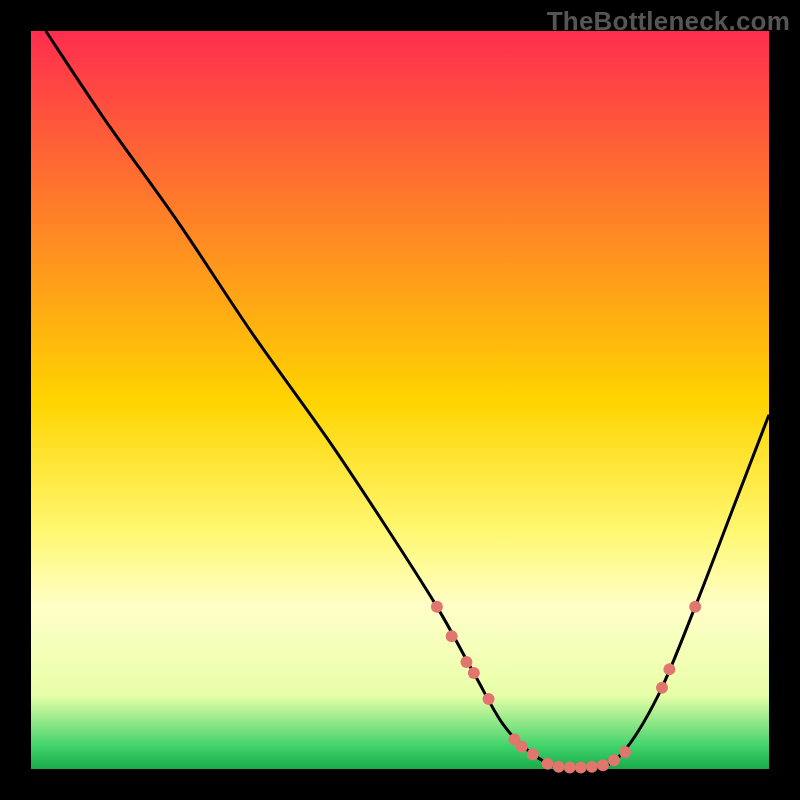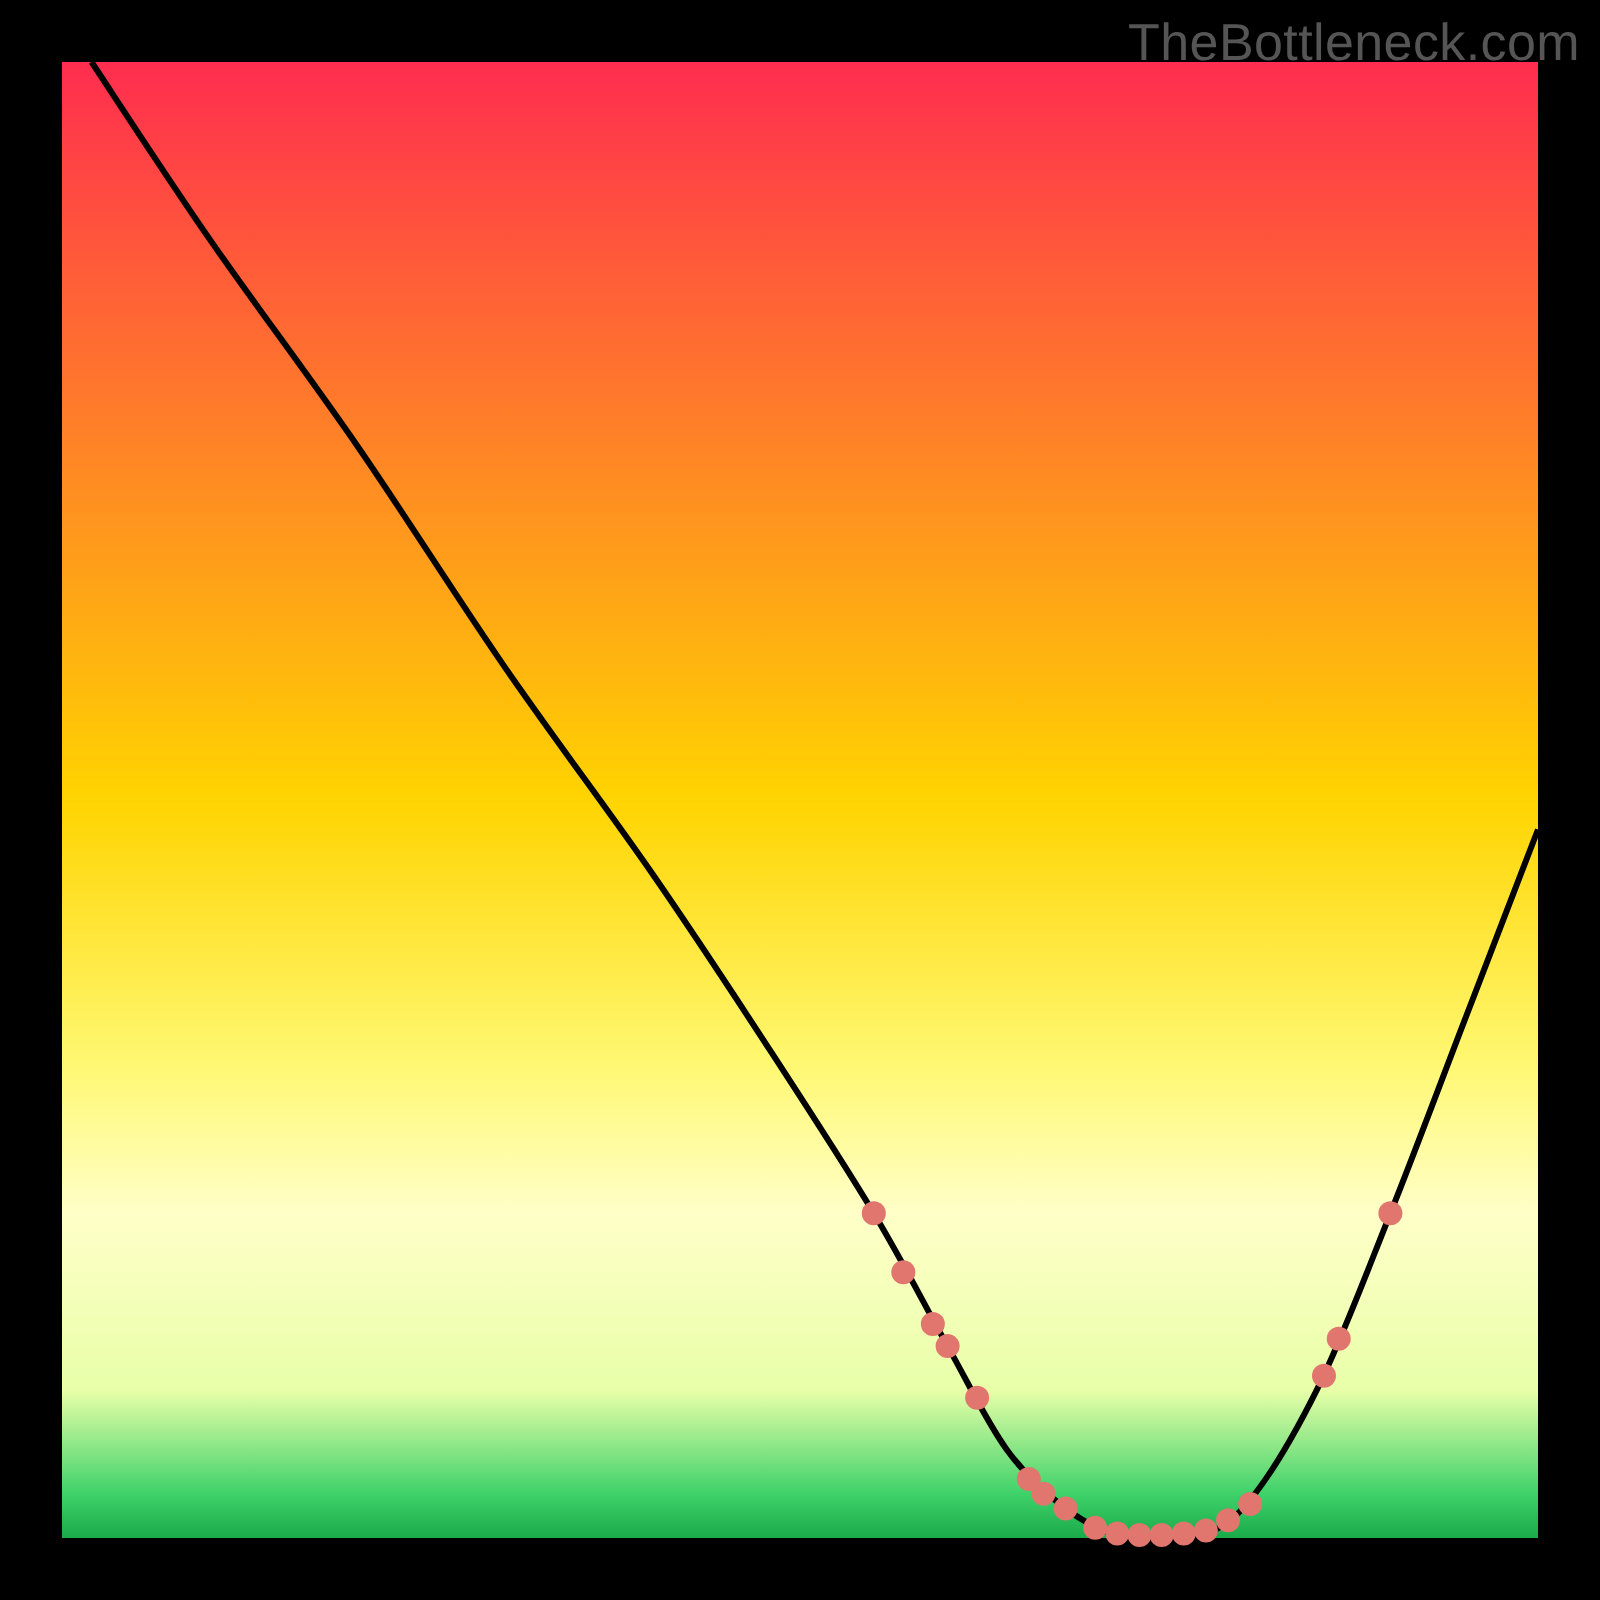--- a/index.html
+++ b/index.html
@@ -15,21 +15,21 @@
     position: relative;
     width: 800px;
     height: 800px;
   }
   .watermark {
     position: absolute;
     top: 6px;
     right: 10px;
     color: #555;
     font-size: 26px;
-    font-weight: 400;
+    font-weight: 700;
     letter-spacing: 0.2px;
     z-index: 5;
   }
   svg {
     display: block;
   }
 </style>
 </head>
 <body>
 

